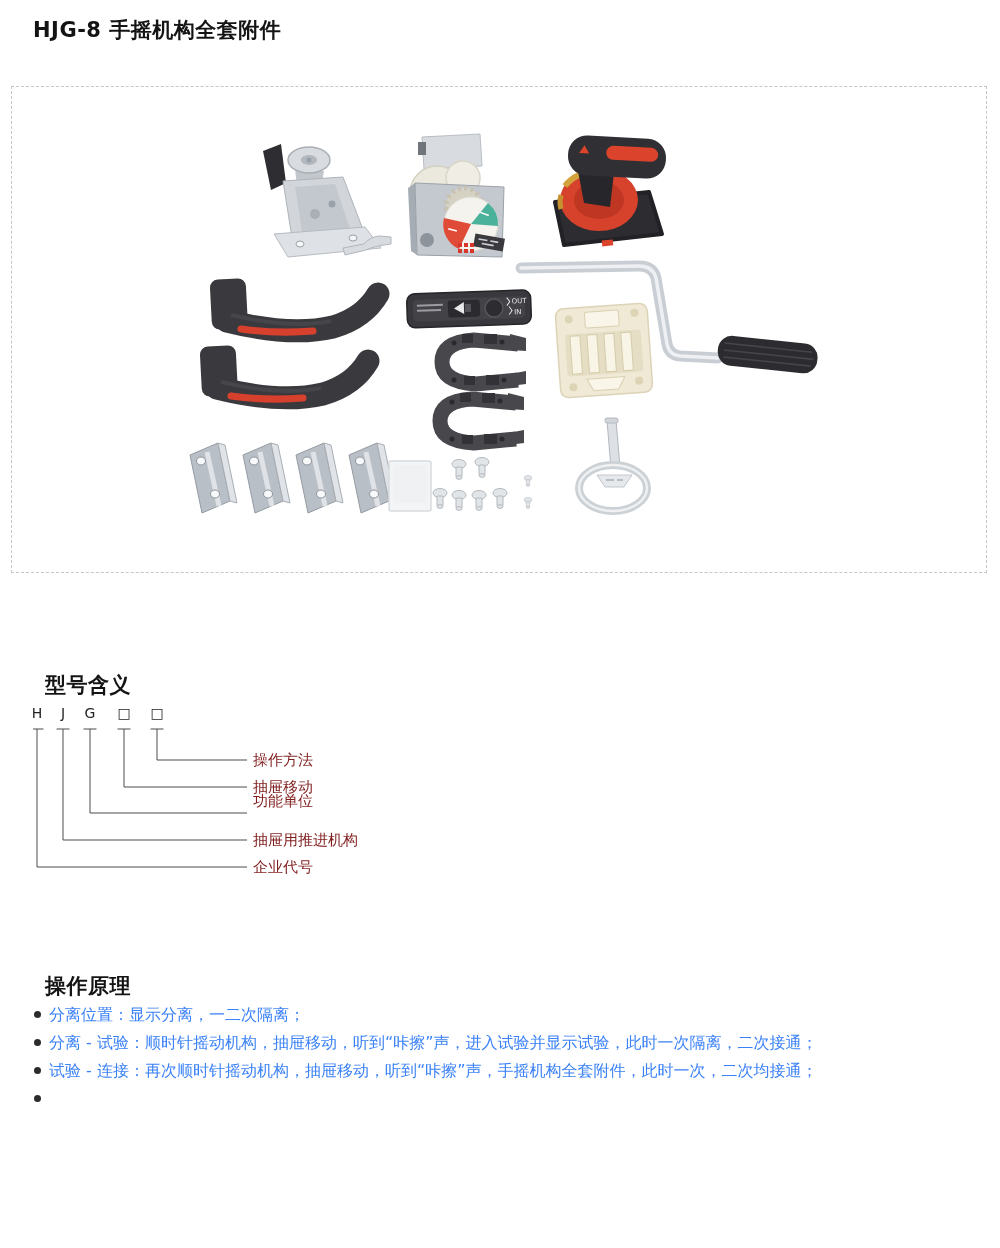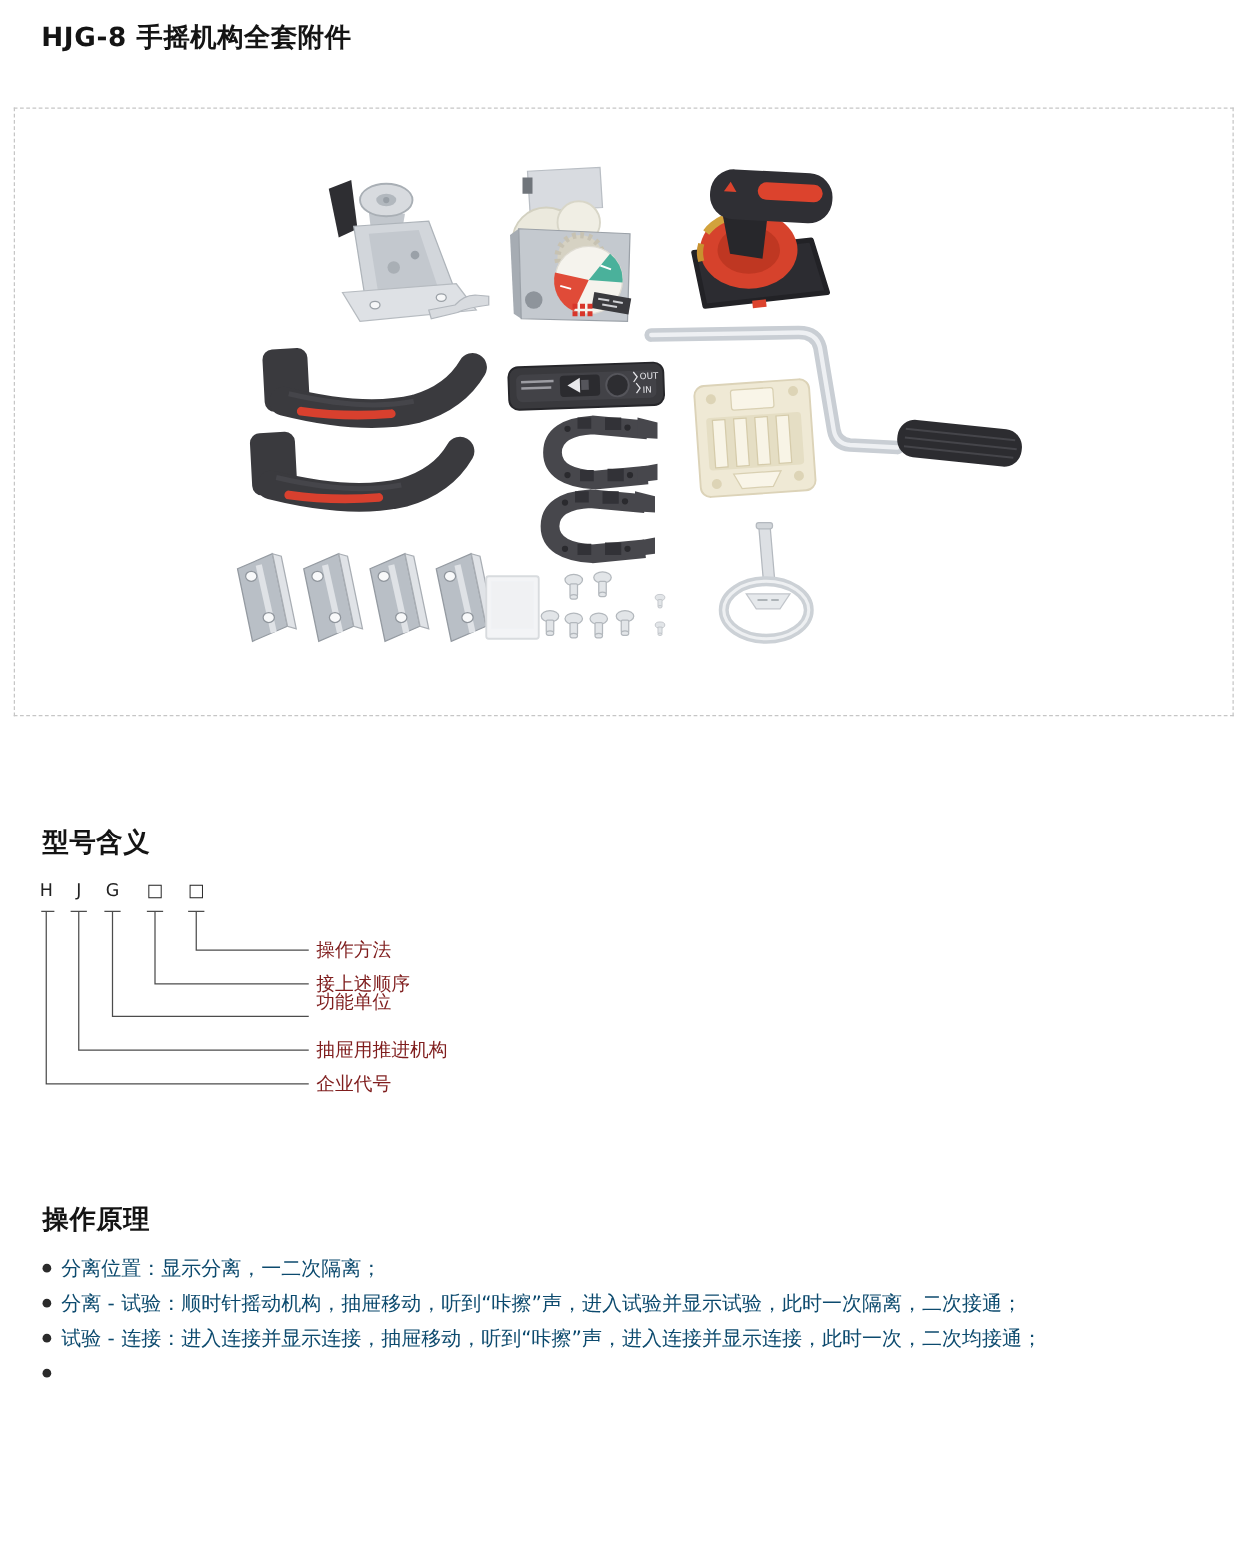--- a/index.html
+++ b/index.html
@@ -10,42 +10,42 @@
   .page-title {
     position:absolute; left:33px; top:16px; margin:0;
     font-size:21px; font-weight:700; color:#141414; letter-spacing:0.5px;text-align:center;
   }
   .product-box {
     position:absolute; left:11px; top:86px; width:976px; height:487px;
     box-sizing:border-box; border:1px dashed #c6c6c6; background:#ffffff;
   }
   .product-box svg { display:block; width:100%; height:100%; }
   .section-heading {
-    position:absolute; margin:1px; font-size:21px; font-weight:700;
+    position:absolute; margin:12px; font-size:21px; font-weight:700;
     color:#141414; letter-spacing:0.5px;
   }
   .model-heading { left:33px; top:659px; }
   .principle-heading { left:33px; top:960px; }
   .model-diagram { position:absolute; left:33px; top:700px; width:440px; height:185px; }
   .diagram-lines { position:absolute; left:0; top:0; width:440px; height:185px; }
   .code-char {
     position:absolute; top:4px; transform:translateX(-50%);
     font-size:14px; color:#222; line-height:18px;
   }
   .diagram-label {
     position:absolute; left:220px; font-size:15px; color:#7f1d1d;
     line-height:18px; white-space:nowrap;
   }
   .principle-list {
     position:absolute; left:33px; top:1006px; width:940px;
     list-style:none; margin:0; padding:0;
   }
   .principle-list li {
     display:flex; align-items:flex-start; margin-bottom:11px;
-    font-size:16px; line-height:17px; color:#0c4a6e; white-space:nowrap;
+    font-size:16px; line-height:17px; color:#3b82f6; white-space:nowrap;
   }
   .bullet-dot {
     flex:0 0 auto; width:7px; height:7px; border-radius:50%;
     background:#2b2b2b; margin:5px 8px 0 1px;
   }
 </style>
 </head>
 <body>
 
 <div class="page">
@@ -308,42 +308,42 @@
           <polyline points="4,29 4,167 214,167"></polyline>
         </g>
       </svg>
       <span class="code-char" style="left:4px">H</span>
       <span class="code-char" style="left:30px">J</span>
       <span class="code-char" style="left:57px">G</span>
       <span class="code-char" style="left:91px">□</span>
       <span class="code-char" style="left:124px">□</span>
 
       <div class="diagram-label" style="top:51px">操作方法</div>
-      <div class="diagram-label" style="top:78px">接上述顺序</div>
+      <div class="diagram-label" style="top:78px">抽屉移动</div>
       <div class="diagram-label" style="top:92px">功能单位</div>
       <div class="diagram-label" style="top:131px">抽屉用推进机构</div>
       <div class="diagram-label" style="top:158px">企业代号</div>
     </div>
   </section>
 
   <section>
     <h2 class="section-heading principle-heading">操作原理</h2>
 
     <ul class="principle-list">
       <li>
         <span class="bullet-dot"></span>
         <span>分离位置：显示分离，一二次隔离；</span>
       </li>
       <li>
         <span class="bullet-dot"></span>
         <span>分离 - 试验：顺时针摇动机构，抽屉移动，听到“咔擦”声，进入试验并显示试验，此时一次隔离，二次接通；</span>
       </li>
       <li>
         <span class="bullet-dot"></span>
-        <span>试验 - 连接：进入连接并显示连接，抽屉移动，听到“咔擦”声，进入连接并显示连接，此时一次，二次均接通；</span>
+        <span>试验 - 连接：再次顺时针摇动机构，抽屉移动，听到“咔擦”声，手摇机构全套附件，此时一次，二次均接通；</span>
       </li>
       <li>
         <span class="bullet-dot"></span>
       </li>
     </ul>
   </section>
 
 </div>
 
 </body></html>

